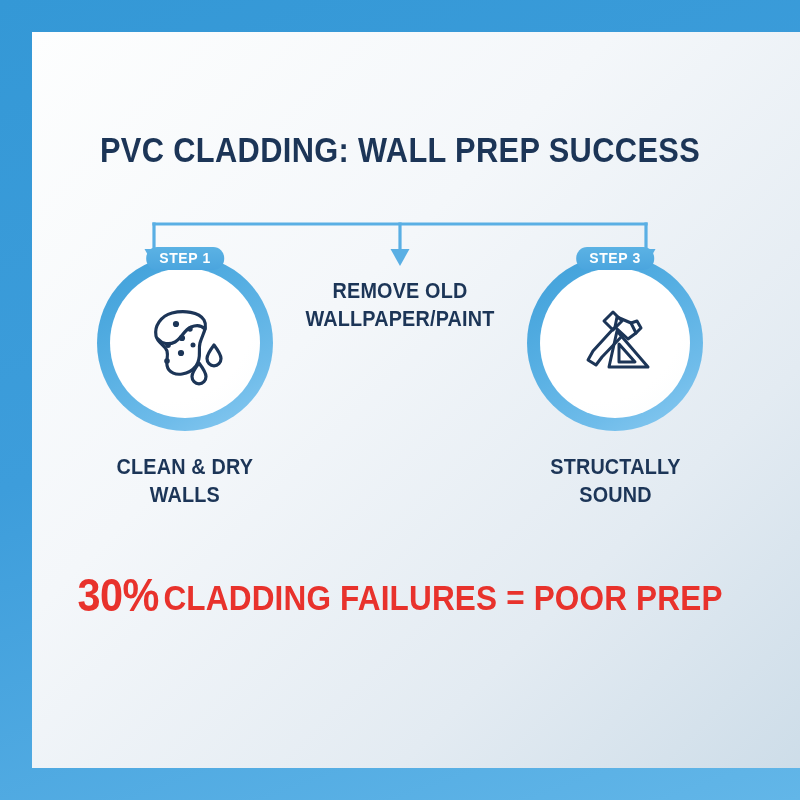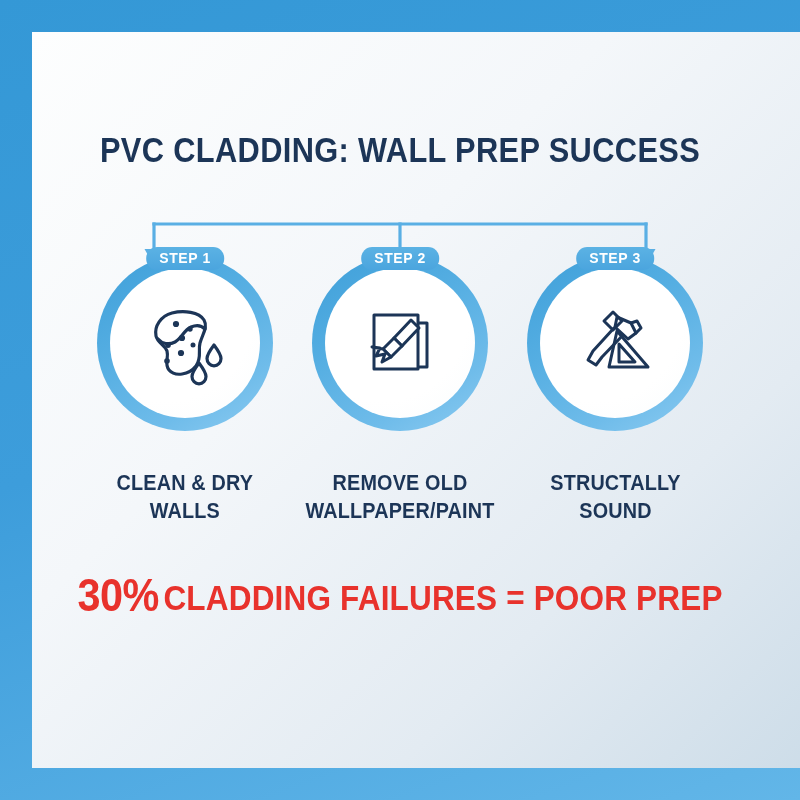--- a/index.html
+++ b/index.html
@@ -67,21 +67,20 @@
     width: 736px;
     display: flex;
     justify-content: center;
     align-items: flex-start;
   }
   .step {
     width: 215px;
     display: flex;
     flex-direction: column;
     align-items: center;
-    gap: 16px;
   }
   .circle-wrap {
     position: relative;
     width: 176px;
     height: 176px;
   }
   .ring {
     position: absolute;
     left: 0;
     top: 0;
@@ -233,37 +232,20 @@
               </g>
             </svg>
           </div>
           <div class="badge">STEP 1</div>
         </div>
         <div class="step-label">CLEAN &amp; DRY
 WALLS</div>
       </div>
 
       <div class="step">
-        <div class="circle-wrap">
-          <div class="ring"></div>
-          <div class="disc">
-            <svg width="84" height="84" viewBox="0 0 84 84" aria-hidden="true">
-              <g fill="none" stroke="#1c3557" stroke-width="3" stroke-linejoin="round">
-                <rect x="36" y="22" width="33" height="44"></rect>
-                <rect x="16" y="14" width="44" height="54" fill="#ffffff"></rect>
-              </g>
-              <g fill="#ffffff" stroke="#1c3557" stroke-width="3" stroke-linejoin="round" stroke-linecap="round">
-                <path d="M53 19 L61 27 L44 45 L36 37 Z"></path>
-                <path d="M36 37 L44 45 L33 56 L25 48 Z"></path>
-                <path d="M25 48 L33 56 L24 61 L27 53 L18 55 L22 47 L14 46 Z"></path>
-              </g>
-            </svg>
-          </div>
-          <div class="badge">STEP 2</div>
-        </div>
         <div class="step-label">REMOVE OLD
 WALLPAPER/PAINT</div>
       </div>
 
       <div class="step">
         <div class="circle-wrap">
           <div class="ring"></div>
           <div class="disc">
             <svg width="84" height="84" viewBox="0 0 84 84" aria-hidden="true">
               <g fill="none" stroke="#1c3557" stroke-width="3" stroke-linejoin="round" stroke-linecap="round">

